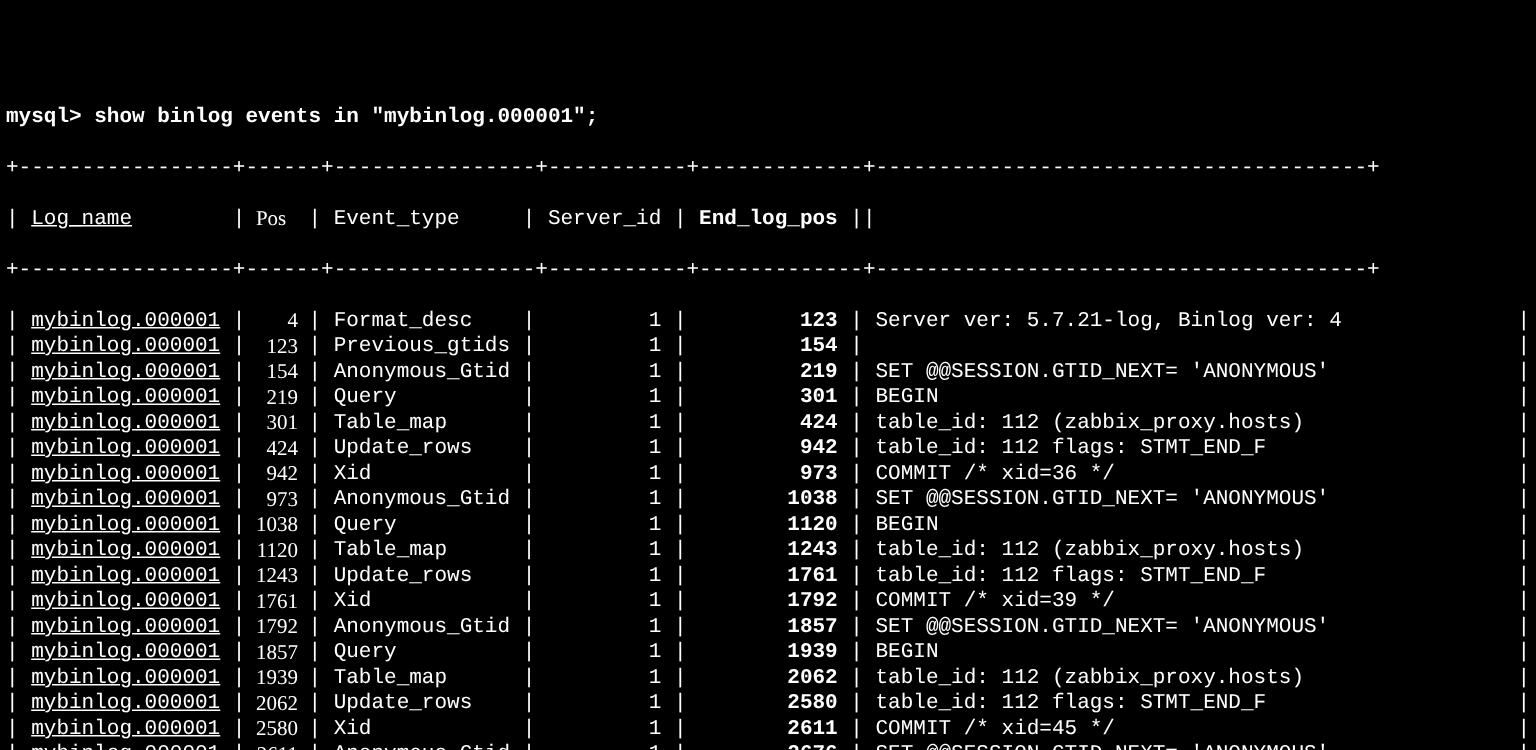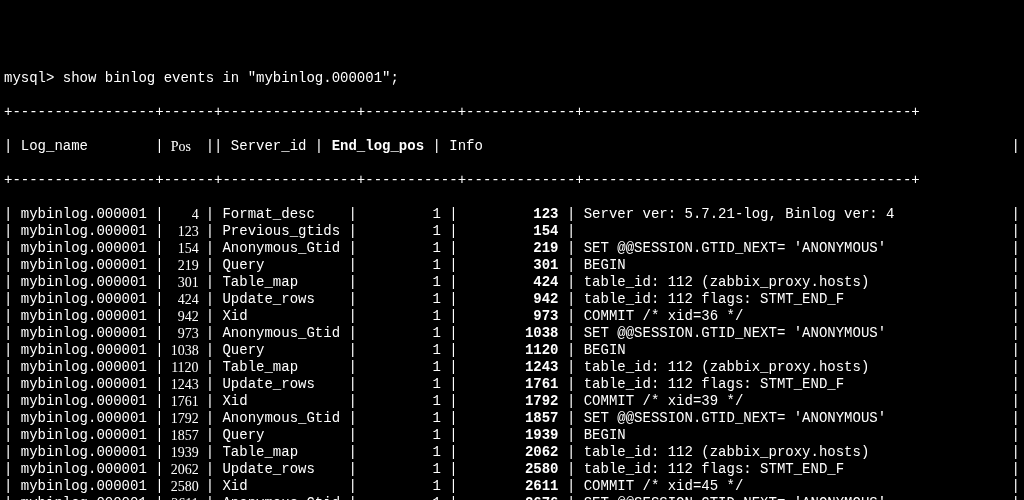--- a/index.html
+++ b/index.html
@@ -8,41 +8,41 @@
     color: #fff;
     font-family: "Consolas", "Courier New", monospace;
     font-size: 14px;
     line-height: 17px;
     white-space: pre;
     padding: 2px 4px;
     width: 1024px;
     height: 500px;
     overflow: hidden;
   }
-  .prompt { display: block; }
+  .prompt { display: block; font-weight: bold; }
   .row { display: flex; }
-  .c-log  { width: 17ch; padding: 0 1ch; }
+  .c-log  { width: 17ch; padding: 0 1ch; text-decoration: underline; }
   .c-pos  { width: 6ch;  text-align: right; padding-right: 1ch; font-family: Liberation Serif, serif; }
   .c-type { width: 16ch; padding: 0 1ch; }
   .c-srv  { width: 11ch; text-align: right; padding-right: 1ch; }
   .c-end  { width: 13ch; text-align: right; padding-right: 1ch; font-weight: bold; }
   .c-info { flex: 1; padding: 0 1ch; overflow: hidden; }
   .c-info.trunc { white-space: nowrap; }
   .hdr .c-log, .hdr .c-pos, .hdr .c-type, .hdr .c-srv, .hdr .c-end, .hdr .c-info {
     text-align: left; padding-left: 1ch;
   }
   .sep { display: block; }
 </style>
 </head>
 <body>
 
 
 
 <span class="prompt">mysql&gt; show binlog events in "mybinlog.000001";</span>
 <span class="sep">+-----------------+------+----------------+-----------+-------------+---------------------------------------+</span>
 <div class="row hdr">
-<span>|</span><span class="c-log">Log_name</span><span>|</span><span class="c-pos">Pos</span><span>|</span><span>|</span><span class="c-srv">Server_id</span><span>|</span><span class="c-end">End_log_pos</span><span>|</span><span class="c-info">Info</span><span>|</span>
+<span>|</span><span class="c-log">Log_name</span><span>|</span><span class="c-pos">Pos</span><span>|</span><span class="c-type">Event_type</span><span>|</span><span class="c-srv">Server_id</span><span>|</span><span class="c-end">End_log_pos</span><span>|</span><span>|</span>
 </div>
 <span class="sep">+-----------------+------+----------------+-----------+-------------+---------------------------------------+</span>
 <div id="rows"><div class="row"><span>|</span><span class="c-log">mybinlog.000001</span><span>|</span><span class="c-pos">4</span><span>|</span><span class="c-type">Format_desc</span><span>|</span><span class="c-srv">1</span><span>|</span><span class="c-end">123</span><span>|</span><span class="c-info trunc">Server ver: 5.7.21-log, Binlog ver: 4</span><span>|</span></div><div class="row"><span>|</span><span class="c-log">mybinlog.000001</span><span>|</span><span class="c-pos">123</span><span>|</span><span class="c-type">Previous_gtids</span><span>|</span><span class="c-srv">1</span><span>|</span><span class="c-end">154</span><span>|</span><span class="c-info trunc"></span><span>|</span></div><div class="row"><span>|</span><span class="c-log">mybinlog.000001</span><span>|</span><span class="c-pos">154</span><span>|</span><span class="c-type">Anonymous_Gtid</span><span>|</span><span class="c-srv">1</span><span>|</span><span class="c-end">219</span><span>|</span><span class="c-info trunc">SET @@SESSION.GTID_NEXT= 'ANONYMOUS'</span><span>|</span></div><div class="row"><span>|</span><span class="c-log">mybinlog.000001</span><span>|</span><span class="c-pos">219</span><span>|</span><span class="c-type">Query</span><span>|</span><span class="c-srv">1</span><span>|</span><span class="c-end">301</span><span>|</span><span class="c-info trunc">BEGIN</span><span>|</span></div><div class="row"><span>|</span><span class="c-log">mybinlog.000001</span><span>|</span><span class="c-pos">301</span><span>|</span><span class="c-type">Table_map</span><span>|</span><span class="c-srv">1</span><span>|</span><span class="c-end">424</span><span>|</span><span class="c-info trunc">table_id: 112 (zabbix_proxy.hosts)</span><span>|</span></div><div class="row"><span>|</span><span class="c-log">mybinlog.000001</span><span>|</span><span class="c-pos">424</span><span>|</span><span class="c-type">Update_rows</span><span>|</span><span class="c-srv">1</span><span>|</span><span class="c-end">942</span><span>|</span><span class="c-info trunc">table_id: 112 flags: STMT_END_F</span><span>|</span></div><div class="row"><span>|</span><span class="c-log">mybinlog.000001</span><span>|</span><span class="c-pos">942</span><span>|</span><span class="c-type">Xid</span><span>|</span><span class="c-srv">1</span><span>|</span><span class="c-end">973</span><span>|</span><span class="c-info trunc">COMMIT /* xid=36 */</span><span>|</span></div><div class="row"><span>|</span><span class="c-log">mybinlog.000001</span><span>|</span><span class="c-pos">973</span><span>|</span><span class="c-type">Anonymous_Gtid</span><span>|</span><span class="c-srv">1</span><span>|</span><span class="c-end">1038</span><span>|</span><span class="c-info trunc">SET @@SESSION.GTID_NEXT= 'ANONYMOUS'</span><span>|</span></div><div class="row"><span>|</span><span class="c-log">mybinlog.000001</span><span>|</span><span class="c-pos">1038</span><span>|</span><span class="c-type">Query</span><span>|</span><span class="c-srv">1</span><span>|</span><span class="c-end">1120</span><span>|</span><span class="c-info trunc">BEGIN</span><span>|</span></div><div class="row"><span>|</span><span class="c-log">mybinlog.000001</span><span>|</span><span class="c-pos">1120</span><span>|</span><span class="c-type">Table_map</span><span>|</span><span class="c-srv">1</span><span>|</span><span class="c-end">1243</span><span>|</span><span class="c-info trunc">table_id: 112 (zabbix_proxy.hosts)</span><span>|</span></div><div class="row"><span>|</span><span class="c-log">mybinlog.000001</span><span>|</span><span class="c-pos">1243</span><span>|</span><span class="c-type">Update_rows</span><span>|</span><span class="c-srv">1</span><span>|</span><span class="c-end">1761</span><span>|</span><span class="c-info trunc">table_id: 112 flags: STMT_END_F</span><span>|</span></div><div class="row"><span>|</span><span class="c-log">mybinlog.000001</span><span>|</span><span class="c-pos">1761</span><span>|</span><span class="c-type">Xid</span><span>|</span><span class="c-srv">1</span><span>|</span><span class="c-end">1792</span><span>|</span><span class="c-info trunc">COMMIT /* xid=39 */</span><span>|</span></div><div class="row"><span>|</span><span class="c-log">mybinlog.000001</span><span>|</span><span class="c-pos">1792</span><span>|</span><span class="c-type">Anonymous_Gtid</span><span>|</span><span class="c-srv">1</span><span>|</span><span class="c-end">1857</span><span>|</span><span class="c-info trunc">SET @@SESSION.GTID_NEXT= 'ANONYMOUS'</span><span>|</span></div><div class="row"><span>|</span><span class="c-log">mybinlog.000001</span><span>|</span><span class="c-pos">1857</span><span>|</span><span class="c-type">Query</span><span>|</span><span class="c-srv">1</span><span>|</span><span class="c-end">1939</span><span>|</span><span class="c-info trunc">BEGIN</span><span>|</span></div><div class="row"><span>|</span><span class="c-log">mybinlog.000001</span><span>|</span><span class="c-pos">1939</span><span>|</span><span class="c-type">Table_map</span><span>|</span><span class="c-srv">1</span><span>|</span><span class="c-end">2062</span><span>|</span><span class="c-info trunc">table_id: 112 (zabbix_proxy.hosts)</span><span>|</span></div><div class="row"><span>|</span><span class="c-log">mybinlog.000001</span><span>|</span><span class="c-pos">2062</span><span>|</span><span class="c-type">Update_rows</span><span>|</span><span class="c-srv">1</span><span>|</span><span class="c-end">2580</span><span>|</span><span class="c-info trunc">table_id: 112 flags: STMT_END_F</span><span>|</span></div><div class="row"><span>|</span><span class="c-log">mybinlog.000001</span><span>|</span><span class="c-pos">2580</span><span>|</span><span class="c-type">Xid</span><span>|</span><span class="c-srv">1</span><span>|</span><span class="c-end">2611</span><span>|</span><span class="c-info trunc">COMMIT /* xid=45 */</span><span>|</span></div><div class="row"><span>|</span><span class="c-log">mybinlog.000001</span><span>|</span><span class="c-pos">2611</span><span>|</span><span class="c-type">Anonymous_Gtid</span><span>|</span><span class="c-srv">1</span><span>|</span><span class="c-end">2676</span><span>|</span><span class="c-info trunc">SET @@SESSION.GTID_NEXT= 'ANONYMOUS'</span><span>|</span></div></div>
 
 
 
 
 </body></html>

